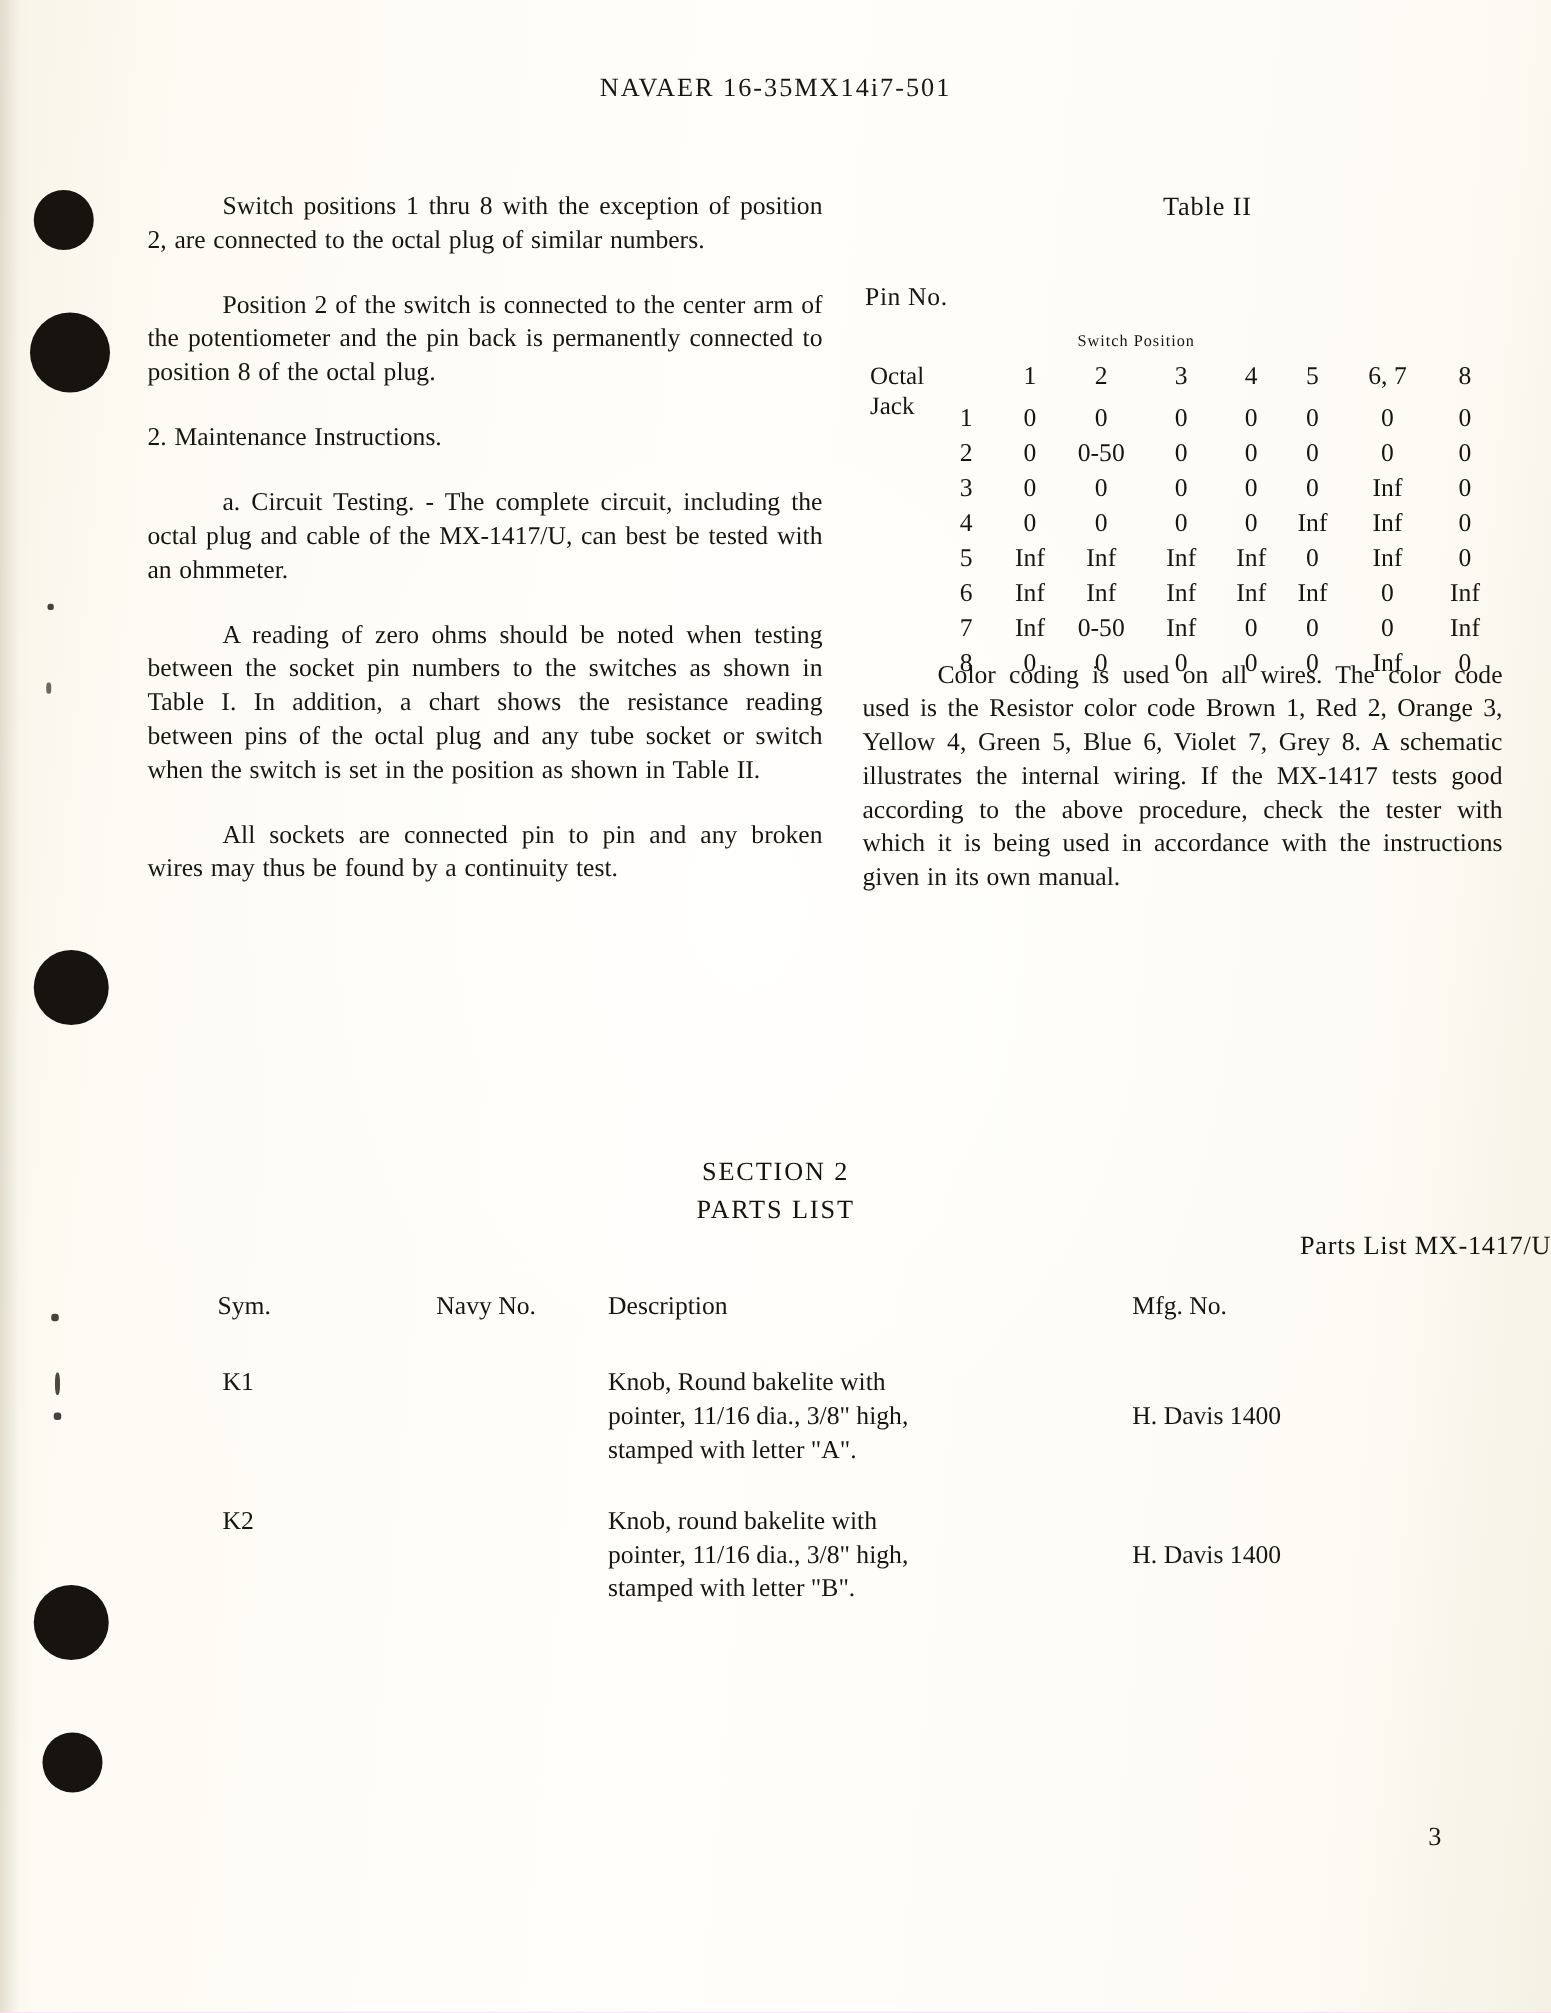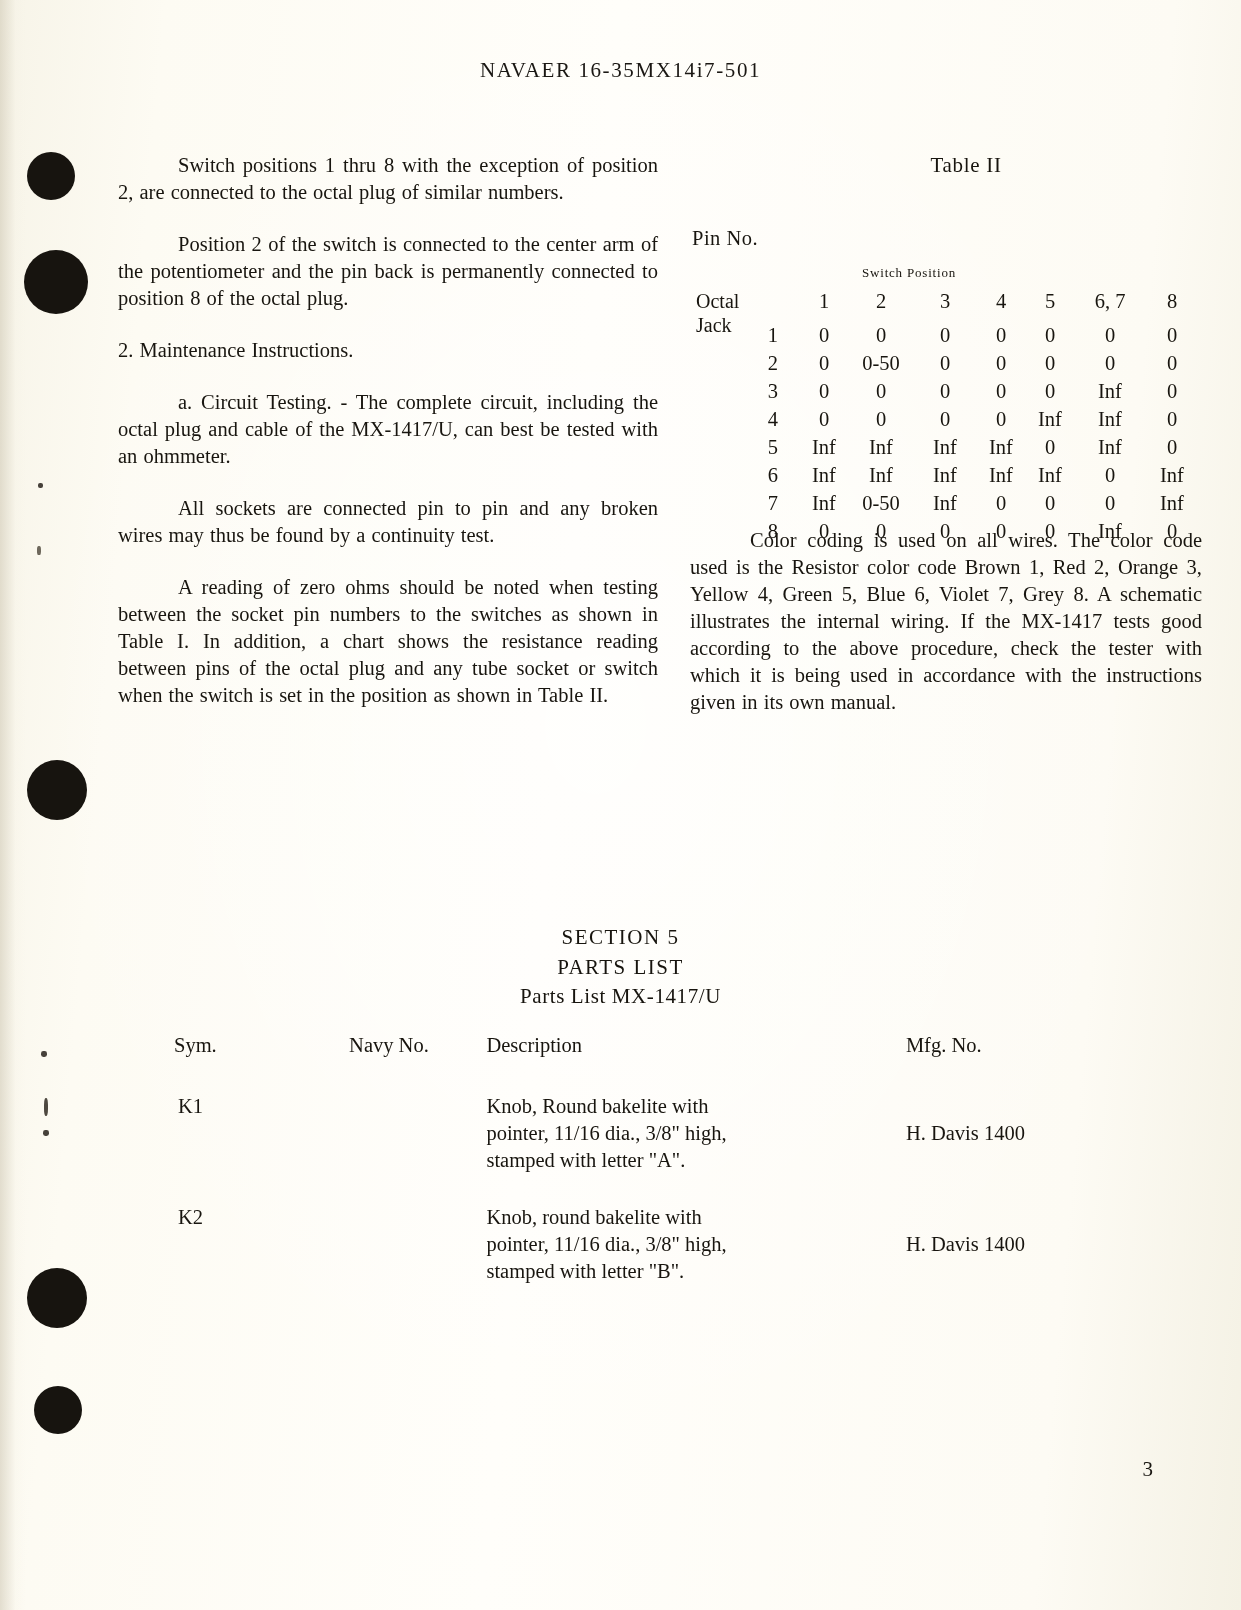--- a/index.html
+++ b/index.html
@@ -135,21 +135,21 @@
     text-align: center;
     font-size: 21px;
     letter-spacing: 1.5px;
     line-height: 30px;
     color: #17140e;
   }
   #parts-sub {
     position: absolute;
     left: 0; top: 984px;
     width: 1241px;
-    text-align: center;
+    text-align: right;
     font-size: 21px;
     letter-spacing: 0.6px;
     color: #17140e;
   }
 
   
   #parts-table {
     position: absolute;
     left: 150px;
     top: 1032px;
@@ -204,22 +204,22 @@
   <div class="hole" style="left:27px; top:1268px; width:60px; height:60px;"></div>
   <div class="hole" style="left:34px; top:1386px; width:48px; height:48px;"></div>
 
   <div id="doc-header">NAVAER 16-35MX14i7-501</div>
 
   <div class="col" id="col-left">
     <p class="para">Switch positions 1 thru 8 with the exception of position 2, are connected to the octal plug of similar numbers.</p>
     <p class="para">Position 2 of the switch is connected to the center arm of the potentiometer and the pin back is permanently connected to position 8 of the octal plug.</p>
     <p class="para hang">2.  Maintenance Instructions.</p>
     <p class="para">a. Circuit Testing. - The complete circuit, including the octal plug and cable of the MX-1417/U, can best be tested with an ohmmeter.</p>
+    <p class="para">A reading of zero ohms should be noted when testing between the socket pin numbers to the switches as shown in Table I. In addition, a chart shows the resistance reading between pins of the octal plug and any tube socket or switch when the switch is set in the position as shown in Table II.</p>
     <p class="para">All sockets are connected pin to pin and any broken wires may thus be found by a continuity test.</p>
-    <p class="para">A reading of zero ohms should be noted when testing between the socket pin numbers to the switches as shown in Table I. In addition, a chart shows the resistance reading between pins of the octal plug and any tube socket or switch when the switch is set in the position as shown in Table II.</p>
   </div>
 
   <div class="col" id="col-right">
 
     <div id="table2-title">Table II</div>
 
     <div id="table2-wrap">
       <div id="lbl-pinno">Pin No.</div>
       <div id="lbl-switchpos">Switch Position</div>
       <div id="lbl-octal">
@@ -322,21 +322,21 @@
               <td class="c-8">0</td>
             </tr>
           </tbody>
       </table>
     </div>
 
     <p class="para">Color coding is used on all wires. The color code used is the Resistor color code Brown 1, Red 2, Orange 3, Yellow 4, Green 5, Blue 6, Violet 7, Grey 8. A schematic illustrates the internal wiring. If the MX-1417 tests good according to the above procedure, check the tester with which it is being used in accordance with the instructions given in its own manual.</p>
   </div>
 
   <div id="section-block">
-    <div>SECTION 5</div>
+    <div>SECTION 2</div>
     <div>PARTS LIST</div>
   </div>
   <div id="parts-sub">Parts List MX-1417/U</div>
 
   <table id="parts-table">
     <thead>
       <tr>
         <th class="ph-sym">Sym.</th>
         <th class="ph-navy">Navy No.</th>
         <th class="ph-desc">Description</th>

